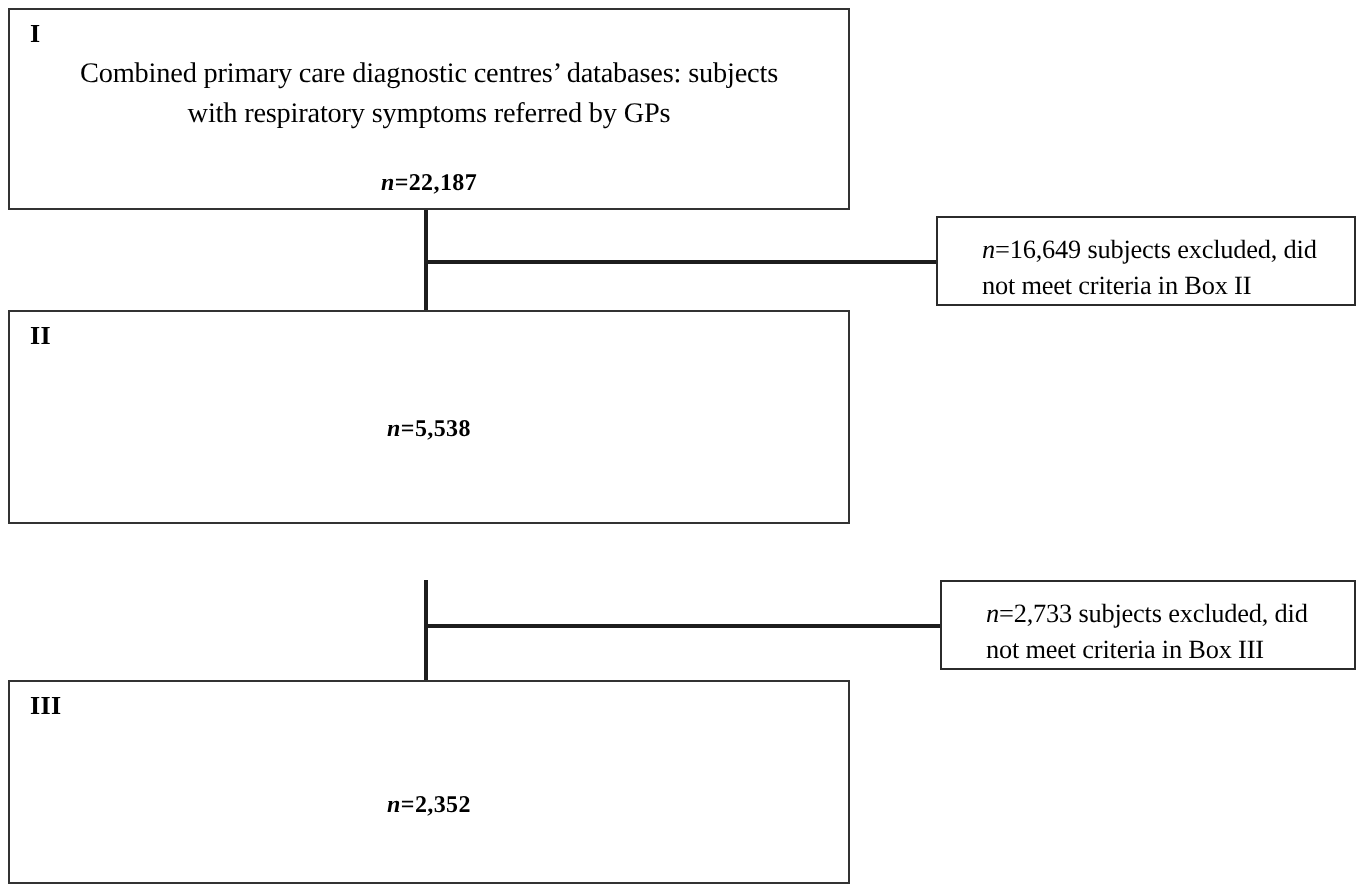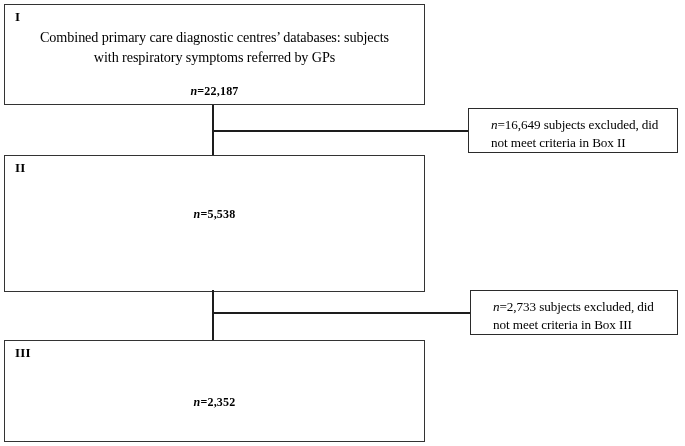--- a/index.html
+++ b/index.html
@@ -113,21 +113,21 @@
 
   <div class="vline" style="left:212px; top:105px; height:50px;"></div>
   <div class="hline" style="left:212px; top:130px; width:258px;"></div>
 
   <div class="box side-box" style="left:468px; top:108px; width:210px; height:45px;">
     <div class="side-text">
       <span class="ital">n</span><span>=16,649  subjects excluded, did not meet criteria in Box II</span>
     </div>
   </div>
 
-  <div class="box main-box" style="left:4px; top:155px; width:421px; height:137px;">
+  <div class="box main-box" style="left:4px; top:155px; width:421px; height:107px;">
     <span class="roman">II</span>
     <div class="box-body" style="top:22px;">
       <div class="nline" style="margin-top:29px;">
         <span class="ital">n</span><span>=5,538</span>
       </div>
     </div>
   </div>
 
   <div class="vline" style="left:212px; top:290px; height:50px;"></div>
   <div class="hline" style="left:212px; top:312px; width:260px;"></div>

